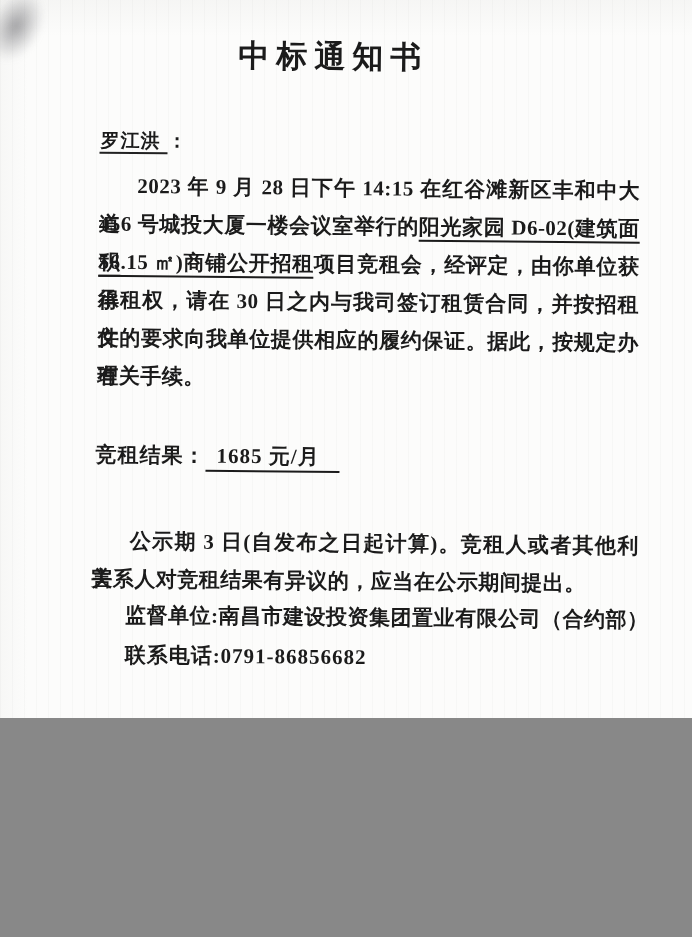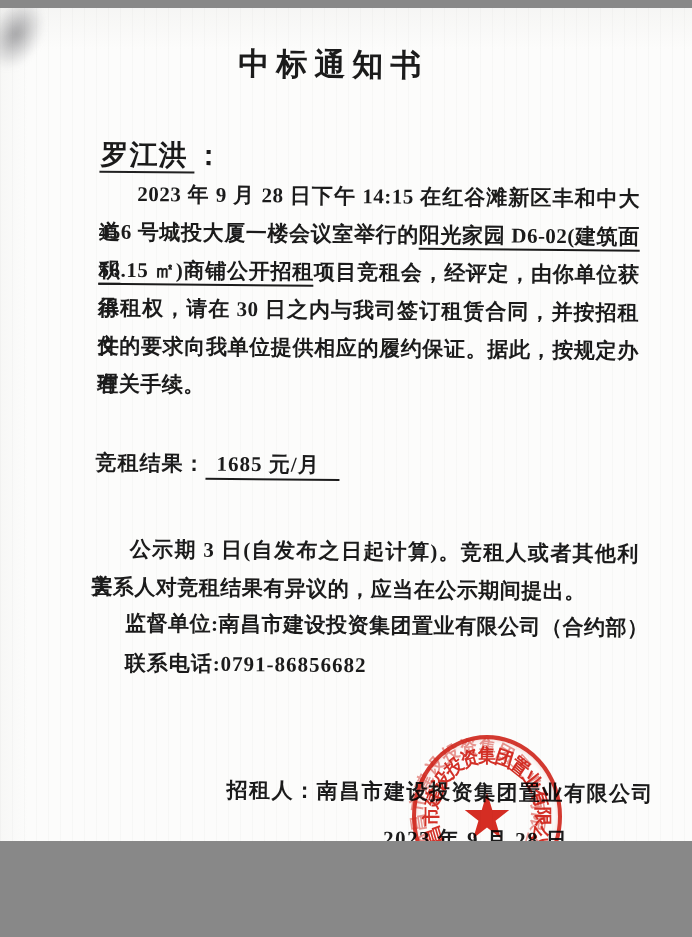--- a/index.html
+++ b/index.html
@@ -1,17 +1,17 @@
 <!DOCTYPE html>
 <html><head>
 <meta charset="utf-8">
 <style>
   html,body { margin:0; padding:0; background:#888; }
   .page {
-    position:relative; width:692px; height:833px; margin:8px auto;
+    position:relative; width:692px; height:718px; margin:0 auto;
     background:#fcfcfb; overflow:hidden;
     font-family:"Liberation Serif","DejaVu Serif",serif;
     color:#1b1b1b;
   }
   .texture {
     position:absolute; inset:0; pointer-events:none;
     background:
       repeating-linear-gradient(90deg, rgba(150,155,150,0.05) 0 1px, rgba(0,0,0,0) 1px 12px),
       linear-gradient(180deg, rgba(190,190,185,0.10), rgba(0,0,0,0) 5%),
       linear-gradient(90deg, rgba(190,190,185,0.08), rgba(0,0,0,0) 4%);
@@ -26,21 +26,21 @@
     background: radial-gradient(closest-side, rgba(225,120,120,0.22), rgba(0,0,0,0) 75%);
     filter: blur(2px);
   }
   .content { position:absolute; inset:0; transform:rotate(0.55deg); transform-origin:346px 0; }
 
   .title {
     position:absolute; top:36px; left:0; width:692px; text-align:center;
     font-size:31px; font-weight:700; letter-spacing:7px;
     transform:translateX(-12px);
   }
-  .addressee { position:absolute; left:101px; top:130px; font-size:28px; font-weight:700; letter-spacing:1px; }
+  .addressee { position:absolute; left:101px; top:130px; font-size:19px; font-weight:700; letter-spacing:1px; }
   .addressee .name { border-bottom:2px solid #222; padding:0 7px 1px 1px; }
 
   .para { position:absolute; font-size:21px; font-weight:600; letter-spacing:0.5px; }
   .p1 { left:101px; top:169px; width:541px; }
   .p2 { left:97px;  top:524px; width:547px; }
   .line { height:38px; line-height:38px; text-align:justify; text-align-last:justify; overflow:visible; }
   .line.first  { text-indent:38px; }
   .line.lastln { text-align-last:left; }
   .bu { font-weight:700; border-bottom:2px solid #1b1b1b; padding-bottom:1px; }
 

